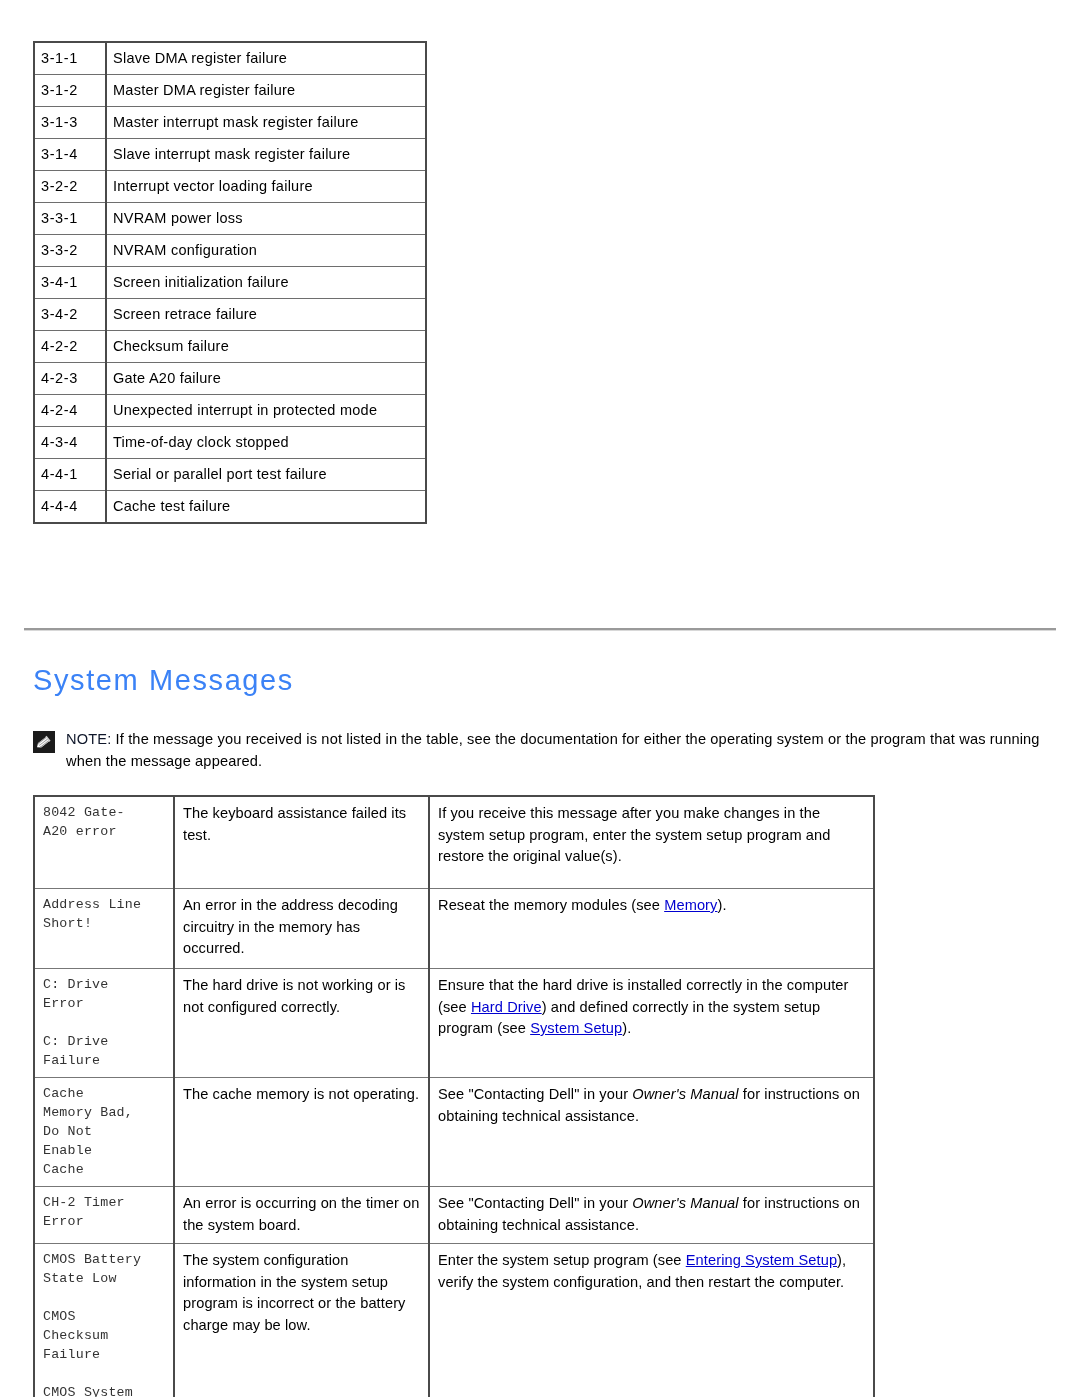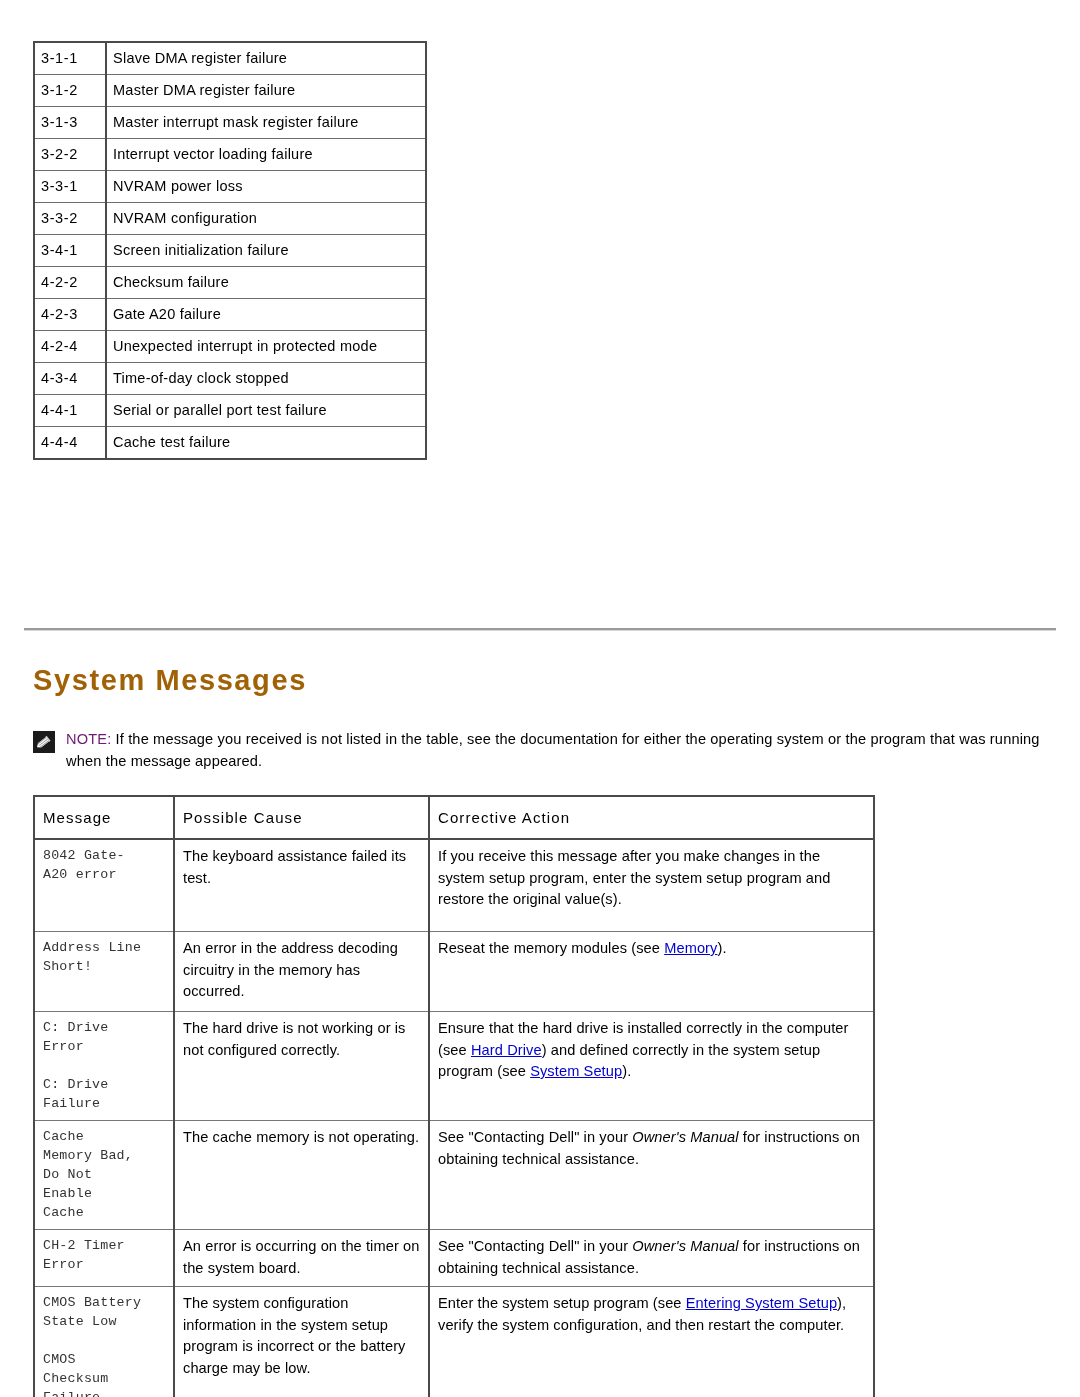--- a/index.html
+++ b/index.html
@@ -71,22 +71,22 @@
     background: #9a9a9a;
     border-bottom: 1px solid #d8d8d8;
   }
 
   
   .section-heading {
     position: absolute;
     left: 33px;
     top: 664px;
     font-size: 29px;
-    font-weight: bold;
-    color: #a16207;
+    font-weight: normal;
+    color: #3b82f6;
     letter-spacing: 1.6px;
     text-align: right;
   }
 
   
   .note {
     position: absolute;
     left: 33px;
     top: 728px;
     width: 1020px;
@@ -105,21 +105,21 @@
   }
   .note-icon svg { display: block; }
   .note-body {
     font-size: 14.6px;
     line-height: 22px;
     letter-spacing: 0.15px;
     color: #000;
     max-width: 990px;
   }
   .note-label {
-    color: #701a75;
+    color: #0f172a;
   }
 
   
   .msg-table-wrap {
     position: absolute;
     left: 33px;
     top: 795px;
     width: 786px;
   }
   table.msg {
@@ -187,34 +187,42 @@
           </tr>
           <tr>
             <td class="code">3-1-2</td>
             <td class="desc">Master DMA register failure</td>
           </tr>
           <tr>
             <td class="code">3-1-3</td>
             <td class="desc">Master interrupt mask register failure</td>
           </tr>
           <tr>
+            <td class="code">3-1-4</td>
+            <td class="desc">Slave interrupt mask register failure</td>
+          </tr>
+          <tr>
             <td class="code">3-2-2</td>
             <td class="desc">Interrupt vector loading failure</td>
           </tr>
           <tr>
             <td class="code">3-3-1</td>
             <td class="desc">NVRAM power loss</td>
           </tr>
           <tr>
             <td class="code">3-3-2</td>
             <td class="desc">NVRAM configuration</td>
           </tr>
           <tr>
             <td class="code">3-4-1</td>
             <td class="desc">Screen initialization failure</td>
+          </tr>
+          <tr>
+            <td class="code">3-4-2</td>
+            <td class="desc">Screen retrace failure</td>
           </tr>
           <tr>
             <td class="code">4-2-2</td>
             <td class="desc">Checksum failure</td>
           </tr>
           <tr>
             <td class="code">4-2-3</td>
             <td class="desc">Gate A20 failure</td>
           </tr>
           <tr>
@@ -256,25 +264,20 @@
       </svg>
     </span>
     <div class="note-body">
       <span class="note-label">NOTE:</span><span> If the message you received is not listed in the table, see the documentation for either the operating system or the program that was running when the message appeared.</span>
     </div>
   </div>
 
   <div class="msg-table-wrap">
     <table class="msg">
       <tbody id="msg-body">
-          <tr class="hdr">
-            <th>Message</th>
-            <th>Possible Cause</th>
-            <th>Corrective Action</th>
-          </tr>
           <tr class="r-tall-1">
             <td class="mono">8042 Gate-
 A20 error</td>
             <td class="prose">The keyboard assistance failed its test.</td>
             <td class="prose"><span>If you receive this message after you make changes in the system setup program, enter the system setup program and restore the original value(s).</span></td>
           </tr>
           <tr class="r-tall-2">
             <td class="mono">Address Line
 Short!</td>
             <td class="prose">An error in the address decoding circuitry in the memory has occurred.</td>

